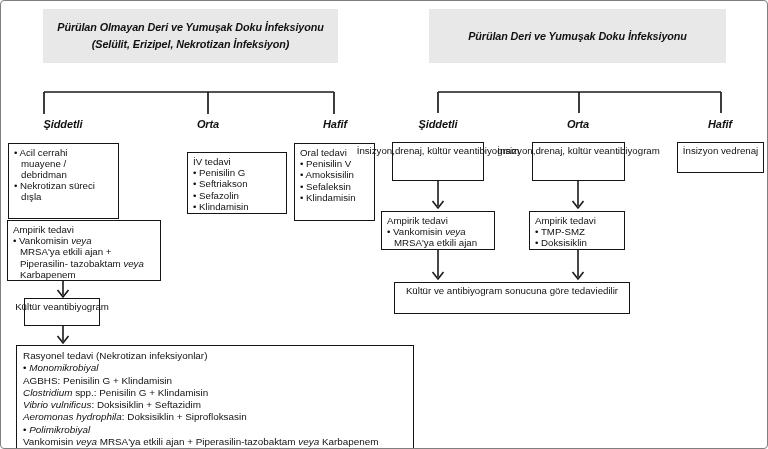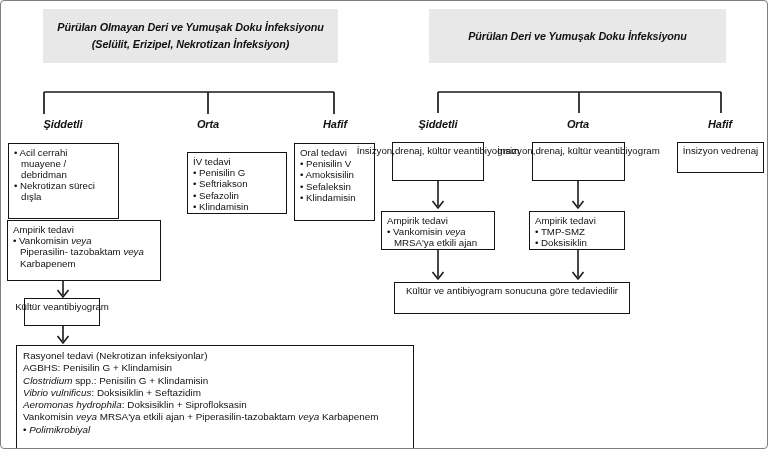--- a/index.html
+++ b/index.html
@@ -111,35 +111,37 @@
   <div class="box" style="left:293px; top:142px; width:81px; height:78px;">
       <div class="line"><span>Oral tedavi</span></div>
       <div class="line"><span>• Penisilin V</span></div>
       <div class="line"><span>• Amoksisilin</span></div>
       <div class="line"><span>• Sefaleksin</span></div>
       <div class="line"><span>• Klindamisin</span></div>
     </div>
   <div class="box" style="left:6px; top:219px; width:154px; height:61px;">
       <div class="line"><span>Ampirik tedavi</span></div>
       <div class="line"><span>• Vankomisin </span><span class="it">veya</span></div>
+      <div class="line ind"><span>MRSA'ya etkili ajan +</span></div>
       <div class="line ind"><span>Piperasilin- tazobaktam </span><span class="it">veya</span></div>
       <div class="line ind"><span>Karbapenem</span></div>
     </div>
   <div class="box center" style="left:23px; top:297px; width:76px; height:28px;">
       <div class="line"><span>Kültür ve</span></div>
       <div class="line"><span>antibiyogram</span></div>
     </div>
   <div class="box big" style="left:15px; top:344px; width:398px; height:118px;">
       <div class="line"><span>Rasyonel tedavi (Nekrotizan infeksiyonlar)</span></div>
+      <div class="line"><span>• </span><span class="it">Monomikrobiyal</span></div>
       <div class="line"><span>AGBHS: Penisilin G + Klindamisin</span></div>
       <div class="line"><span class="it">Clostridium</span><span> spp.: Penisilin G + Klindamisin</span></div>
       <div class="line"><span class="it">Vibrio vulnificus</span><span>: Doksisiklin + Seftazidim</span></div>
       <div class="line"><span class="it">Aeromonas hydrophila</span><span>: Doksisiklin + Siprofloksasin</span></div>
+      <div class="line"><span>• </span><span class="it">Polimikrobiyal</span></div>
       <div class="line"><span>Vankomisin </span><span class="it">veya</span><span> MRSA'ya etkili ajan + Piperasilin-tazobaktam </span><span class="it">veya</span><span> Karbapenem</span></div>
-      <div class="line"><span>• </span><span class="it">Polimikrobiyal</span></div>
     </div>
 
   <div class="box center" style="left:391px; top:141px; width:92px; height:39px;">
       <div class="line"><span>İnsizyon,</span></div>
       <div class="line"><span>drenaj, kültür ve</span></div>
       <div class="line"><span>antibiyogram</span></div>
     </div>
   <div class="box center" style="left:531px; top:141px; width:93px; height:39px;">
       <div class="line"><span>İnsizyon,</span></div>
       <div class="line"><span>drenaj, kültür ve</span></div>

